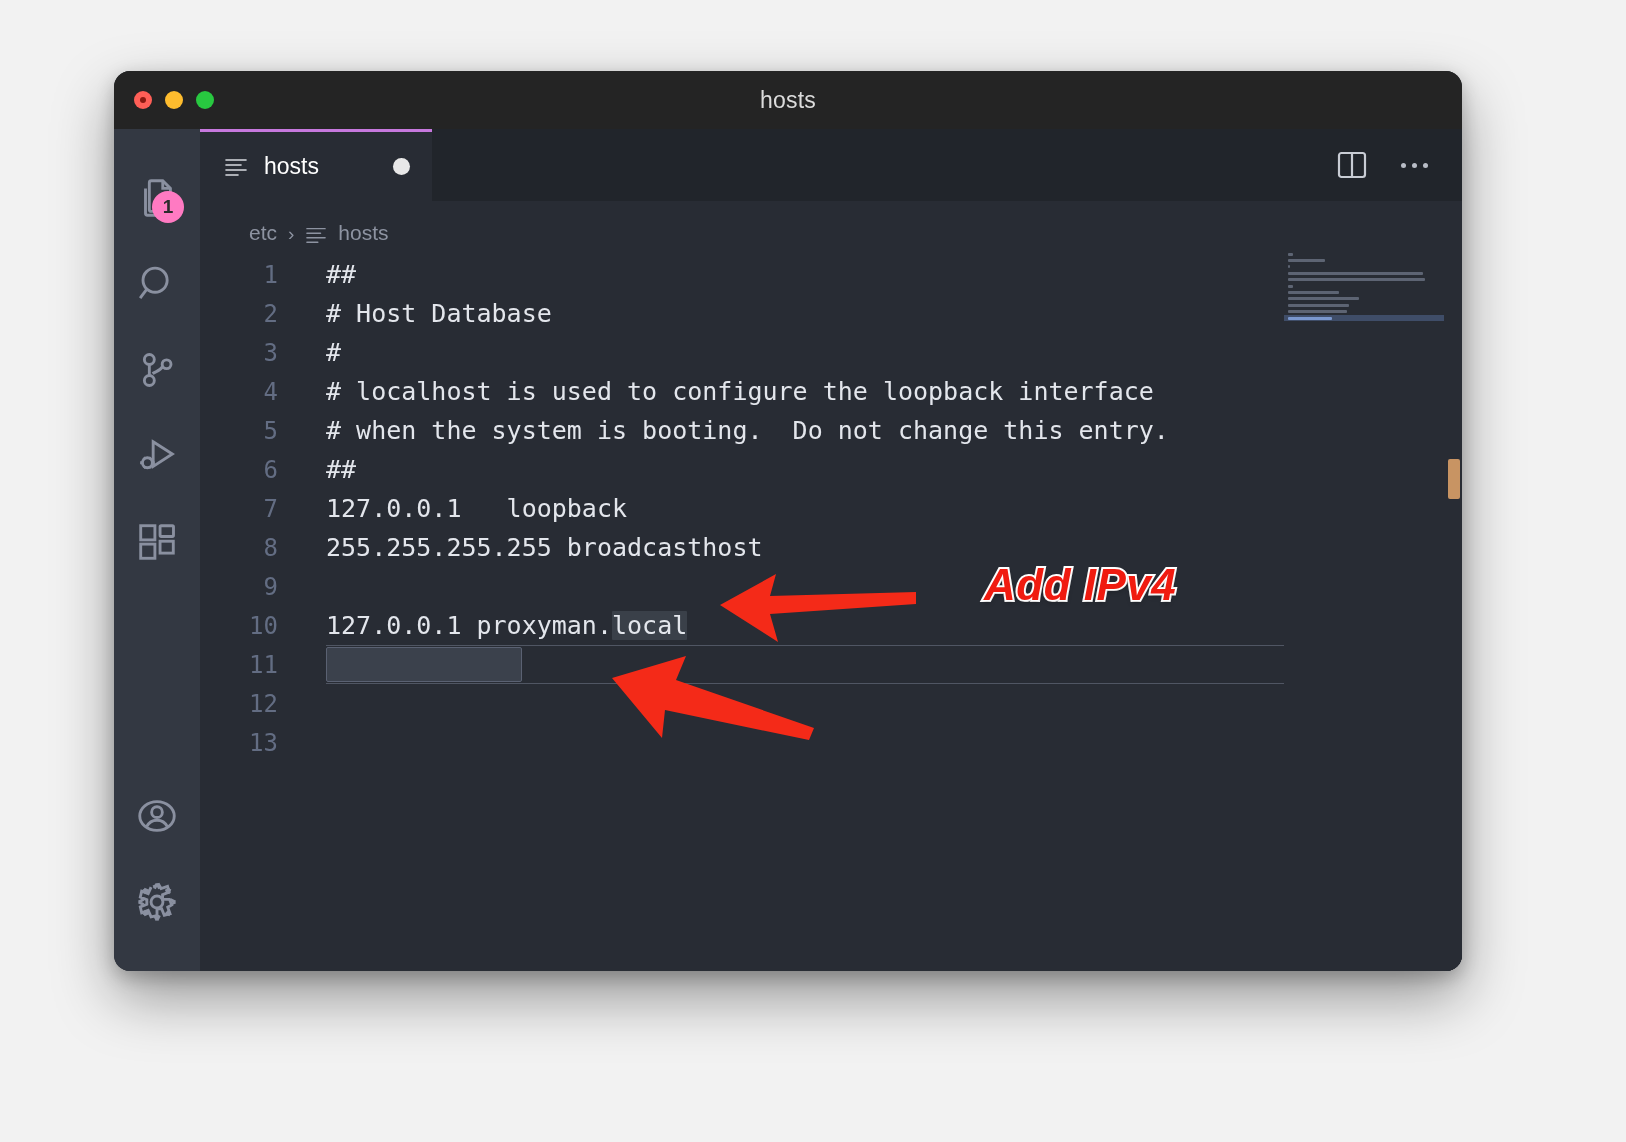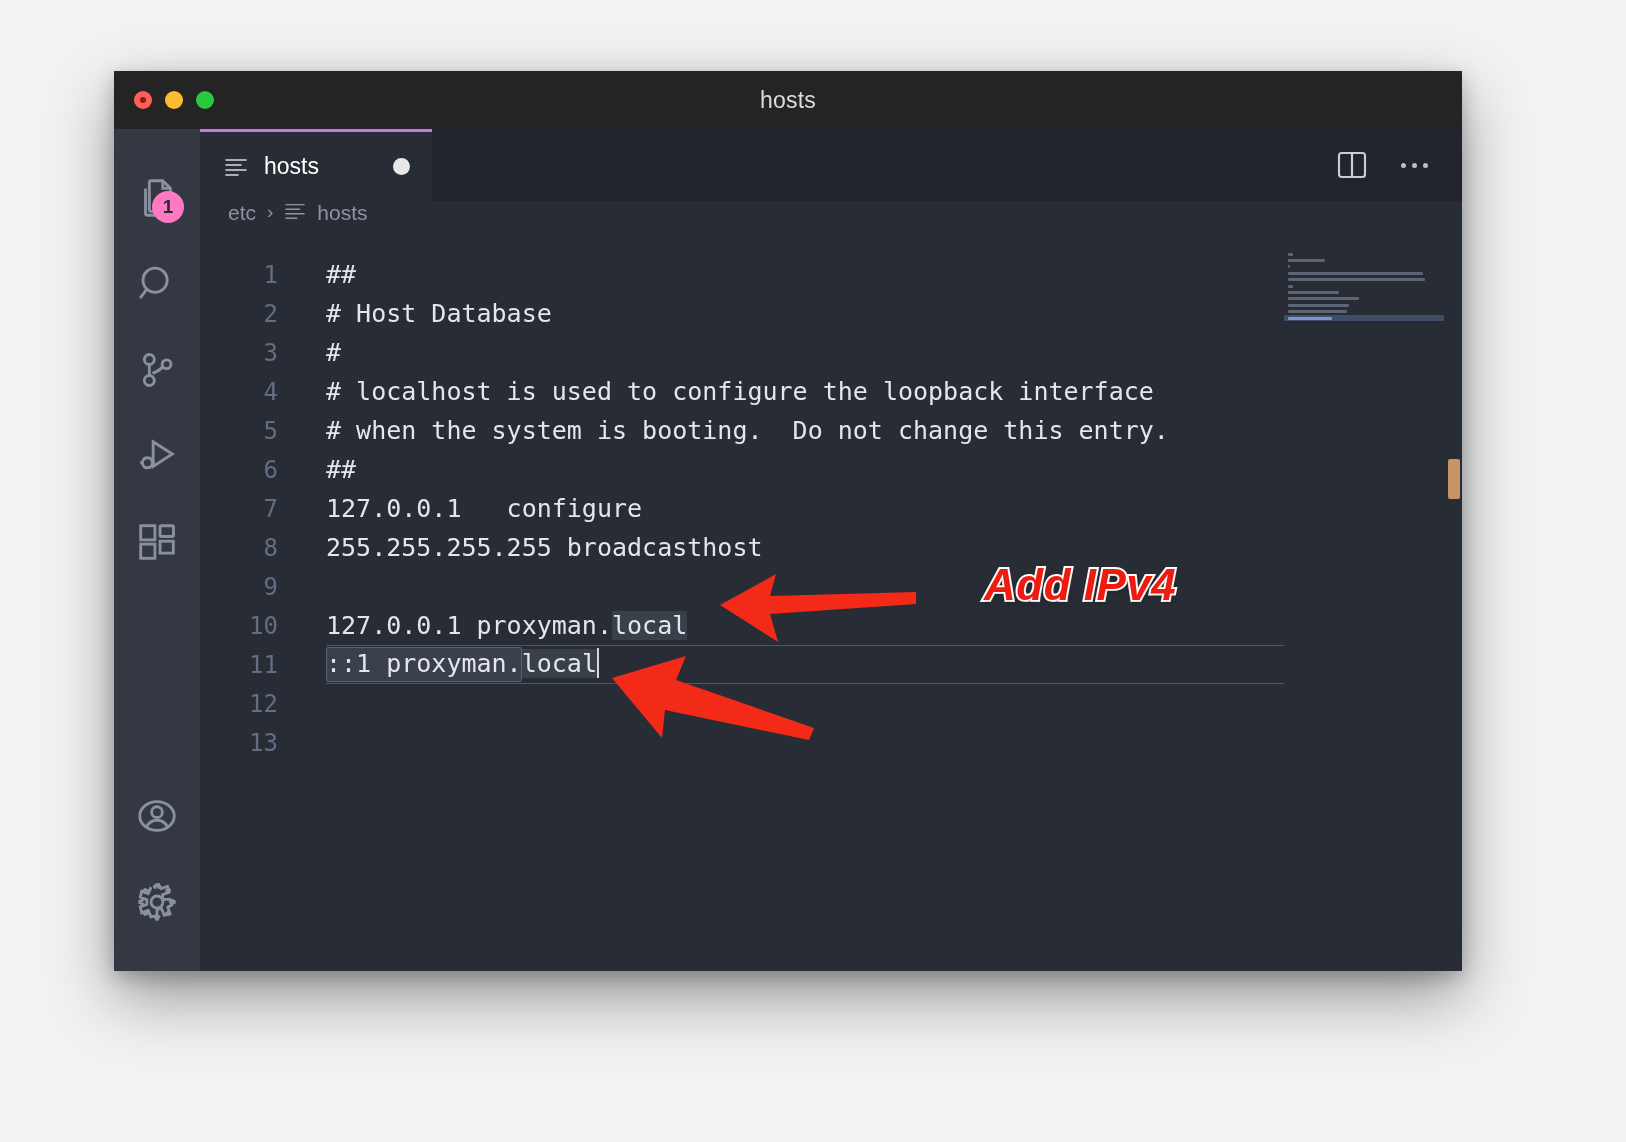--- a/index.html
+++ b/index.html
@@ -19,21 +19,21 @@
     background: #f2f2f2;
   }
 
   
   #window {
     position: absolute;
     left: 114px;
     top: 71px;
     width: 1348px;
     height: 900px;
-    border-radius: 0;
+    border-radius: 16px;
     overflow: hidden;
     background: #282c34;
     box-shadow: 0 26px 60px rgba(0,0,0,0.38), 0 6px 18px rgba(0,0,0,0.22);
   }
 
   
   #titlebar {
     position: relative;
     height: 58px;
     background: #242424;
@@ -156,25 +156,26 @@
   }
   #tab-actions .ic { display: flex; align-items: center; }
   .dots { display: flex; gap: 6px; align-items: center; }
   .dots i { width: 5px; height: 5px; border-radius: 50%; background: #b9bdc7; display:block; }
 
   
   #breadcrumb {
     height: 44px;
     background: #282c34;
     display: flex;
-    align-items: flex-start;
+    align-items: flex-end;
     gap: 11px;
     padding-left: 28px;
     color: #8d93a1;
     font-size: 21px;
+    margin-left: 21px;
   }
   #breadcrumb .chev { color: #8d93a1; font-size: 19px; }
   #breadcrumb .bc-lines line { stroke: #8d93a1; stroke-width: 1.6; stroke-linecap: round; }
 
   
   #code-area {
     position: relative;
     flex: 1;
     background: #282c34;
     overflow: hidden;
@@ -450,38 +451,37 @@
               <div class="code-line">
                 <span class="ln">5</span>
                 <span class="ctext"># when the system is booting.  Do not change this entry.</span>
               </div>
               <div class="code-line">
                 <span class="ln">6</span>
                 <span class="ctext">##</span>
               </div>
               <div class="code-line">
                 <span class="ln">7</span>
-                <span class="ctext">127.0.0.1   configure</span>
+                <span class="ctext">127.0.0.1   loopback</span>
               </div>
               <div class="code-line">
                 <span class="ln">8</span>
                 <span class="ctext">255.255.255.255 broadcasthost</span>
               </div>
               <div class="code-line">
                 <span class="ln">9</span>
               </div>
               <div class="code-line">
                 <span class="ln">10</span>
                 <span class="ctext">127.0.0.1 proxyman.<span class="wordhl">local</span></span>
               </div>
               <div class="code-line">
                 <div class="cur-line-box"></div>
                 <div class="sel-box" style="width: 195.52px;"></div>
                 <span class="ln">11</span>
-                <span class="ctext">::1 proxyman.<span class="wordhl">local</span><span class="caret"></span></span>
               </div>
               <div class="code-line">
                 <span class="ln">12</span>
                 <span class="ctext"></span>
               </div>
               <div class="code-line">
                 <span class="ln">13</span>
                 <span class="ctext"></span>
               </div>
             </div>

